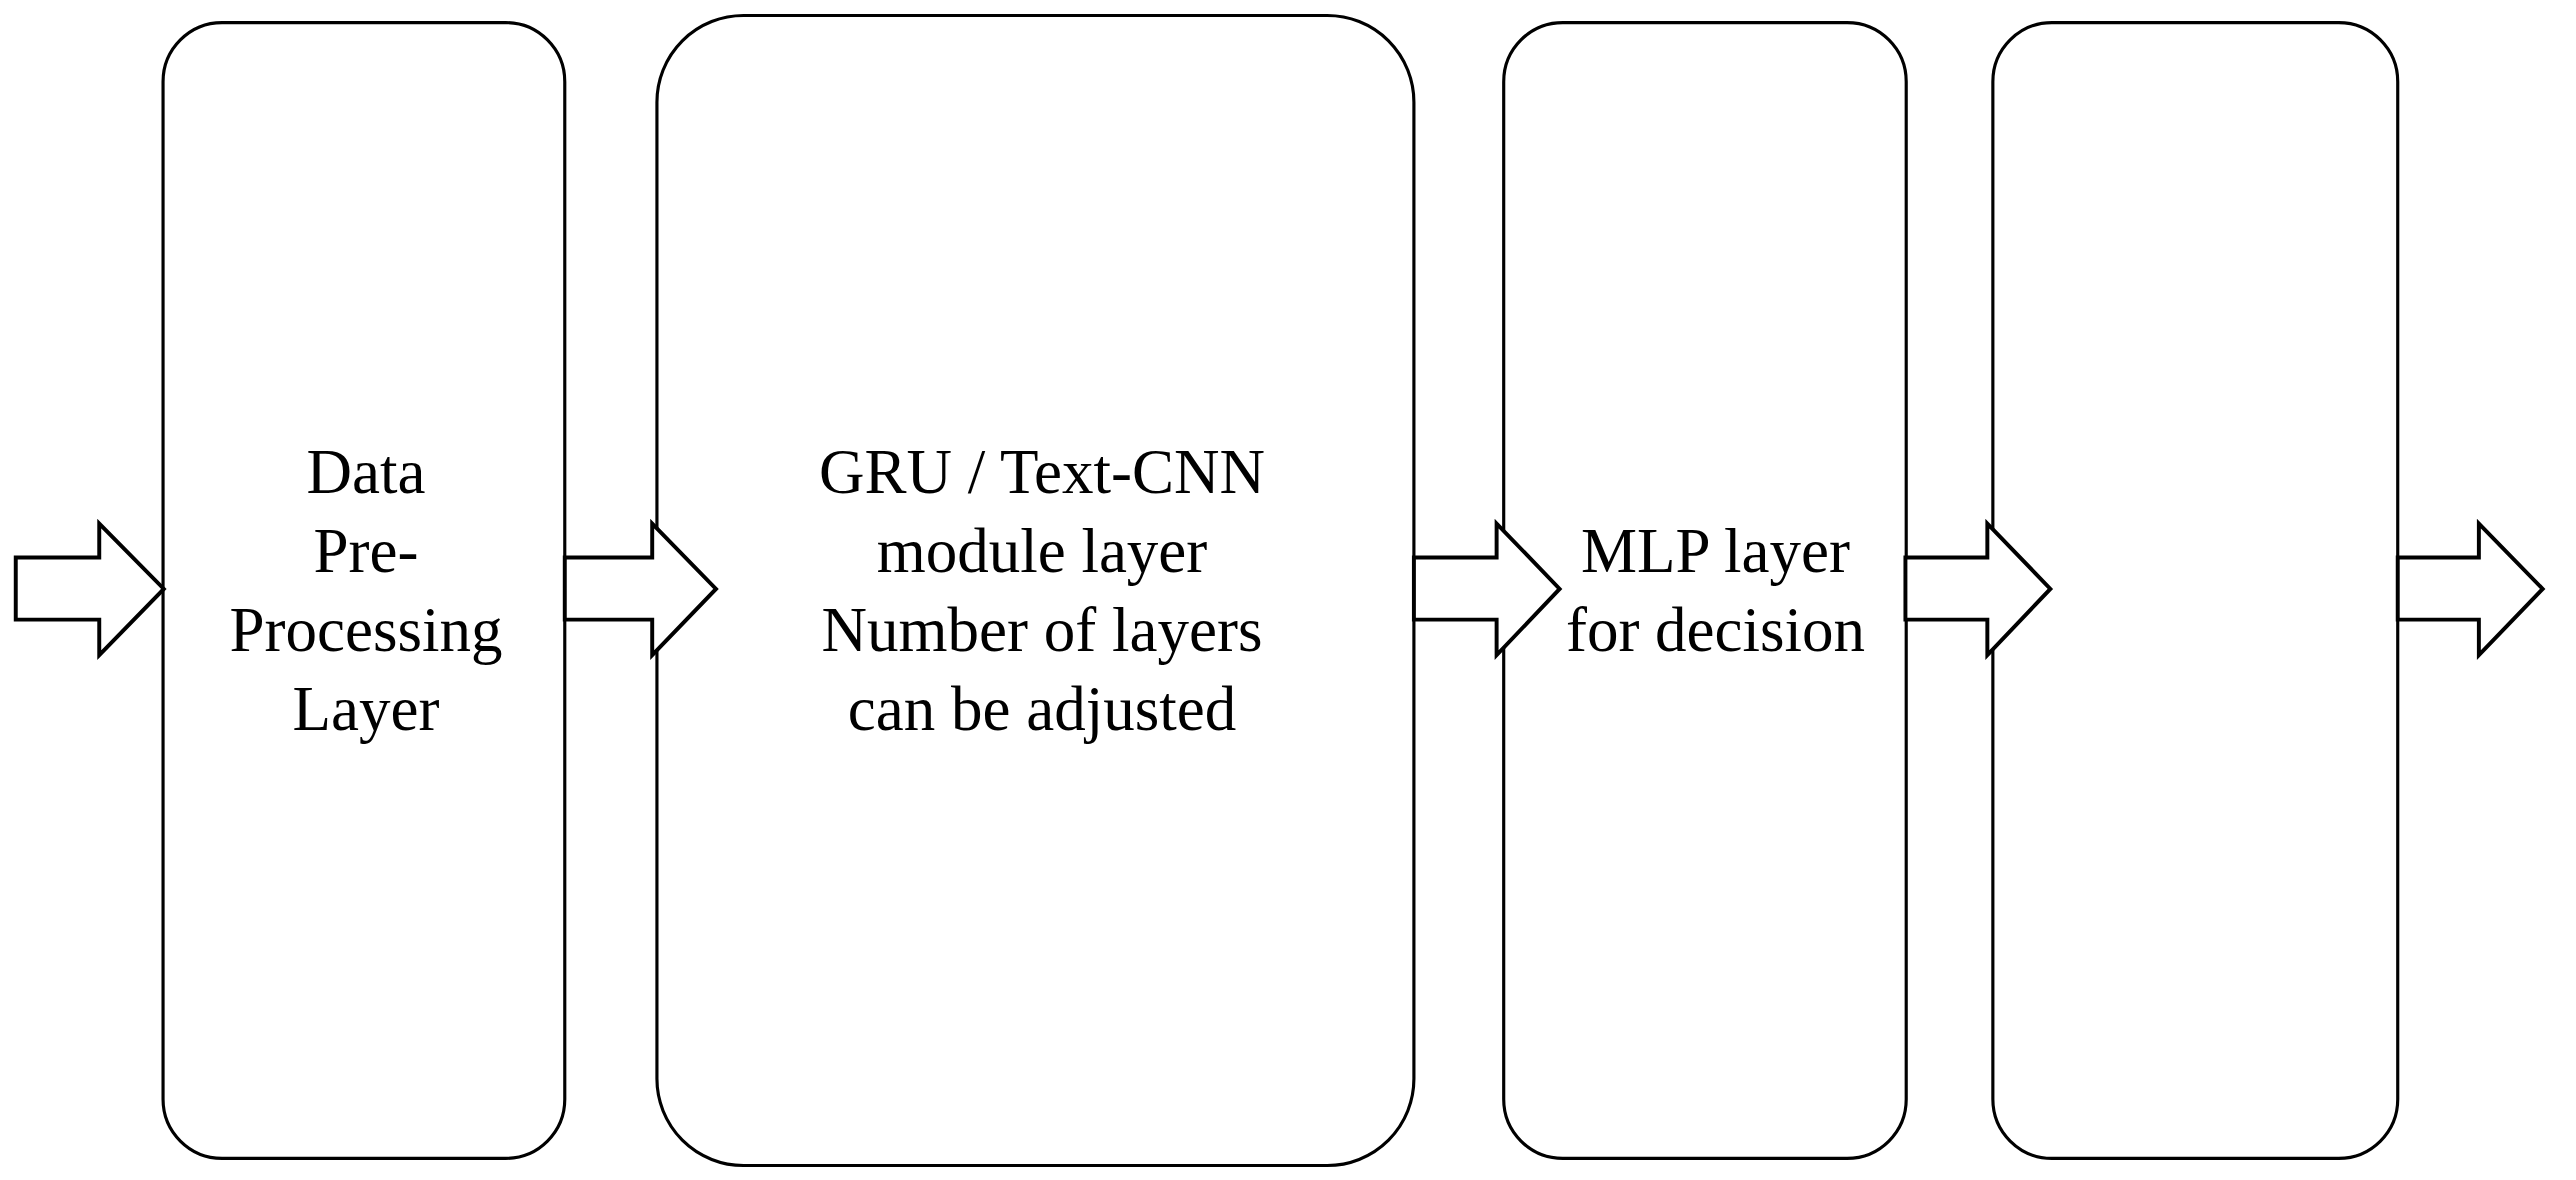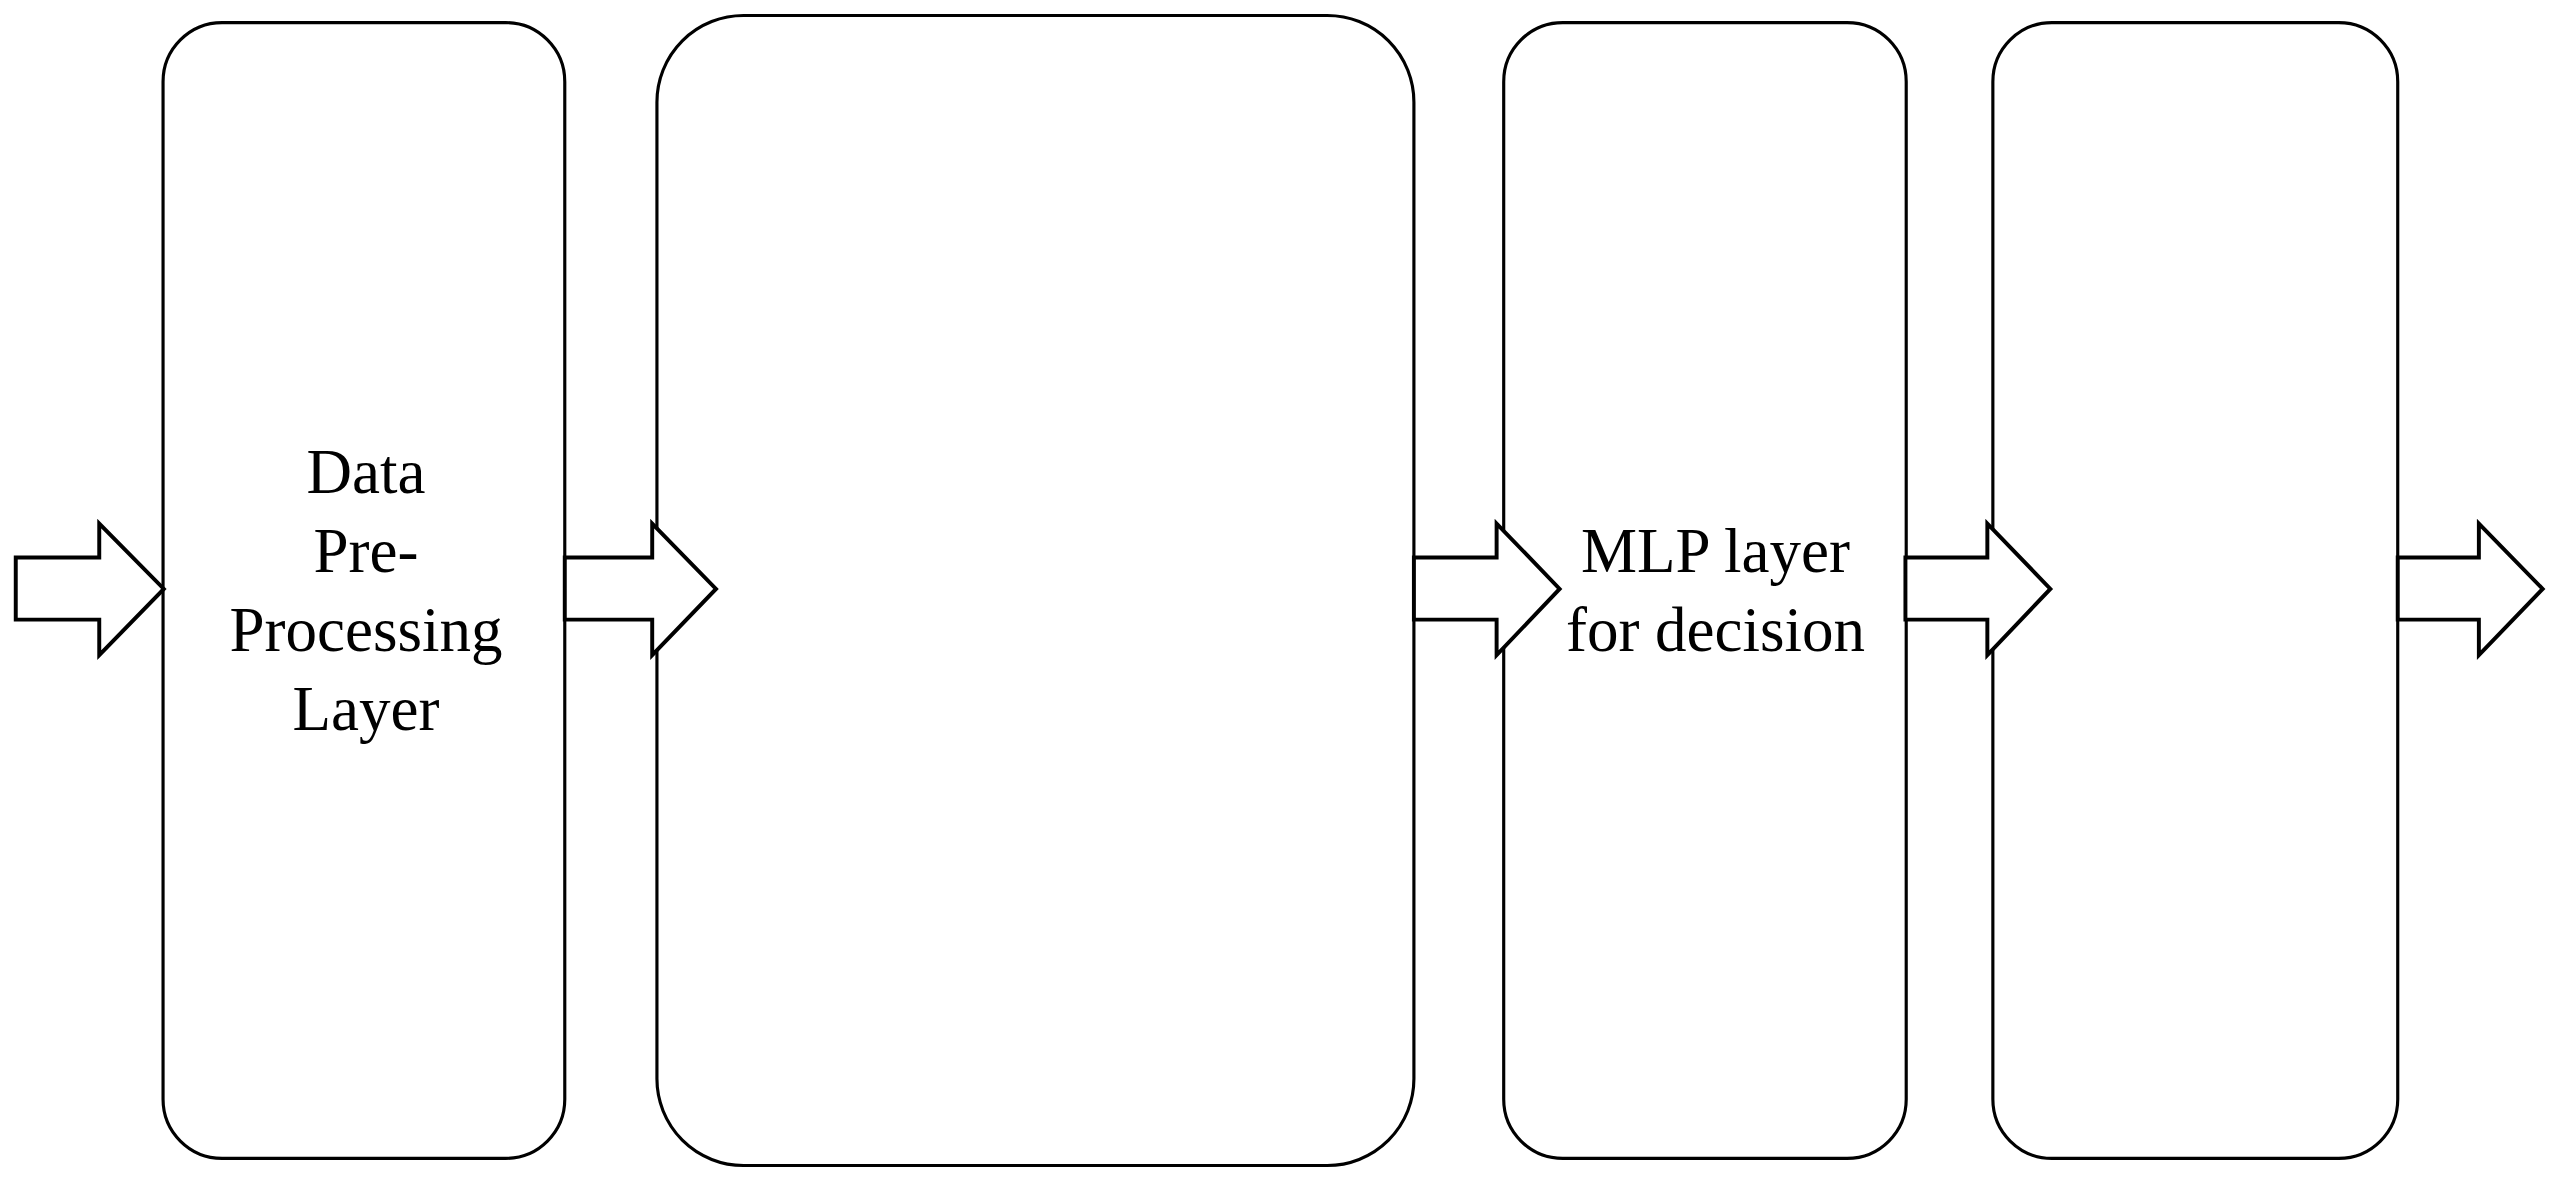--- a/index.html
+++ b/index.html
@@ -65,20 +65,26 @@
     <path d="M3044,703 H3147 V660 L3228,743 L3147,827 V782 H3044 Z" fill="#ffffff" stroke="#000000" stroke-width="5" stroke-linejoin="miter"></path>
   </svg>
 
   <div class="box-label-zone zone-1">
     <div class="box-label">Data
 Pre-
 Processing
 Layer</div>
   </div>
 
+  <div class="box-label-zone zone-2">
+    <div class="box-label">GRU / Text-CNN
+module layer
+Number of layers
+can be adjusted</div>
+  </div>
 
   <div class="box-label-zone zone-3">
     <div class="box-label">MLP layer
 for decision</div>
   </div>
 
 
 </div>
 
 

